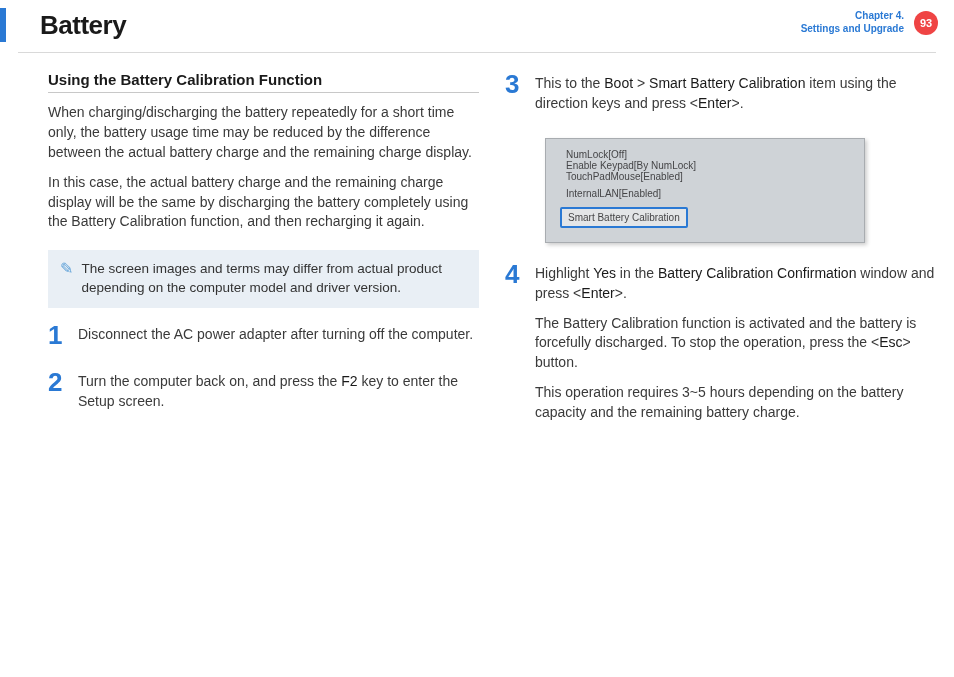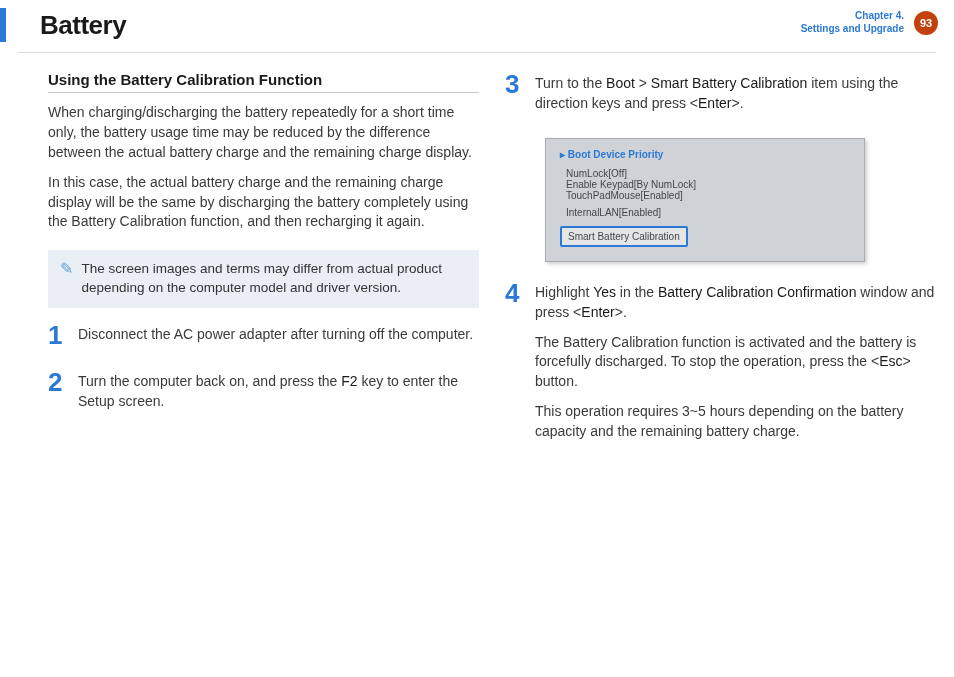--- a/index.html
+++ b/index.html
@@ -45,21 +45,21 @@
     text-align: right;
     color: #2a79d4;
     font-weight: 700;
     font-size: 10px;
     line-height: 1.25;
   }
   .page-badge {
     width: 24px;
     height: 24px;
     border-radius: 50%;
-    background: #c2410c;
+    background: #ef4444;
     color: #fff;
     font-weight: 700;
     font-size: 11px;
     display: flex;
     align-items: center;
     justify-content: center;
   }
   .divider {
     height: 1px;
     background: #d9d9d9;
@@ -199,27 +199,26 @@
         <p><span>Turn the computer back on, and press the </span><b>F2</b><span> key to enter the Setup screen.</span></p>
       </div>
     </div>
   </div>
 
   <div class="col">
 
     <div class="step">
       <div class="step-num">3</div>
       <div class="step-body">
-        <p><span>Turn to the </span><b>Boot</b><span> &gt; </span><b>Smart Battery Calibration</b><span> item using the direction keys and press &lt;</span><b>Enter</b><span>&gt;.</span></p>
+        <p><span>This to the </span><b>Boot</b><span> &gt; </span><b>Smart Battery Calibration</b><span> item using the direction keys and press &lt;</span><b>Enter</b><span>&gt;.</span></p>
       </div>
     </div>
 
     <div class="bios-wrap">
       <div class="bios">
-        <div class="bios-head">▸ Boot Device Priority</div>
         <div class="bios-block">
           <div class="bios-row">
               <span>NumLock</span>
               <span>[Off]</span>
             </div>
           <div class="bios-row">
               <span>Enable Keypad</span>
               <span>[By NumLock]</span>
             </div>
           <div class="bios-row">

